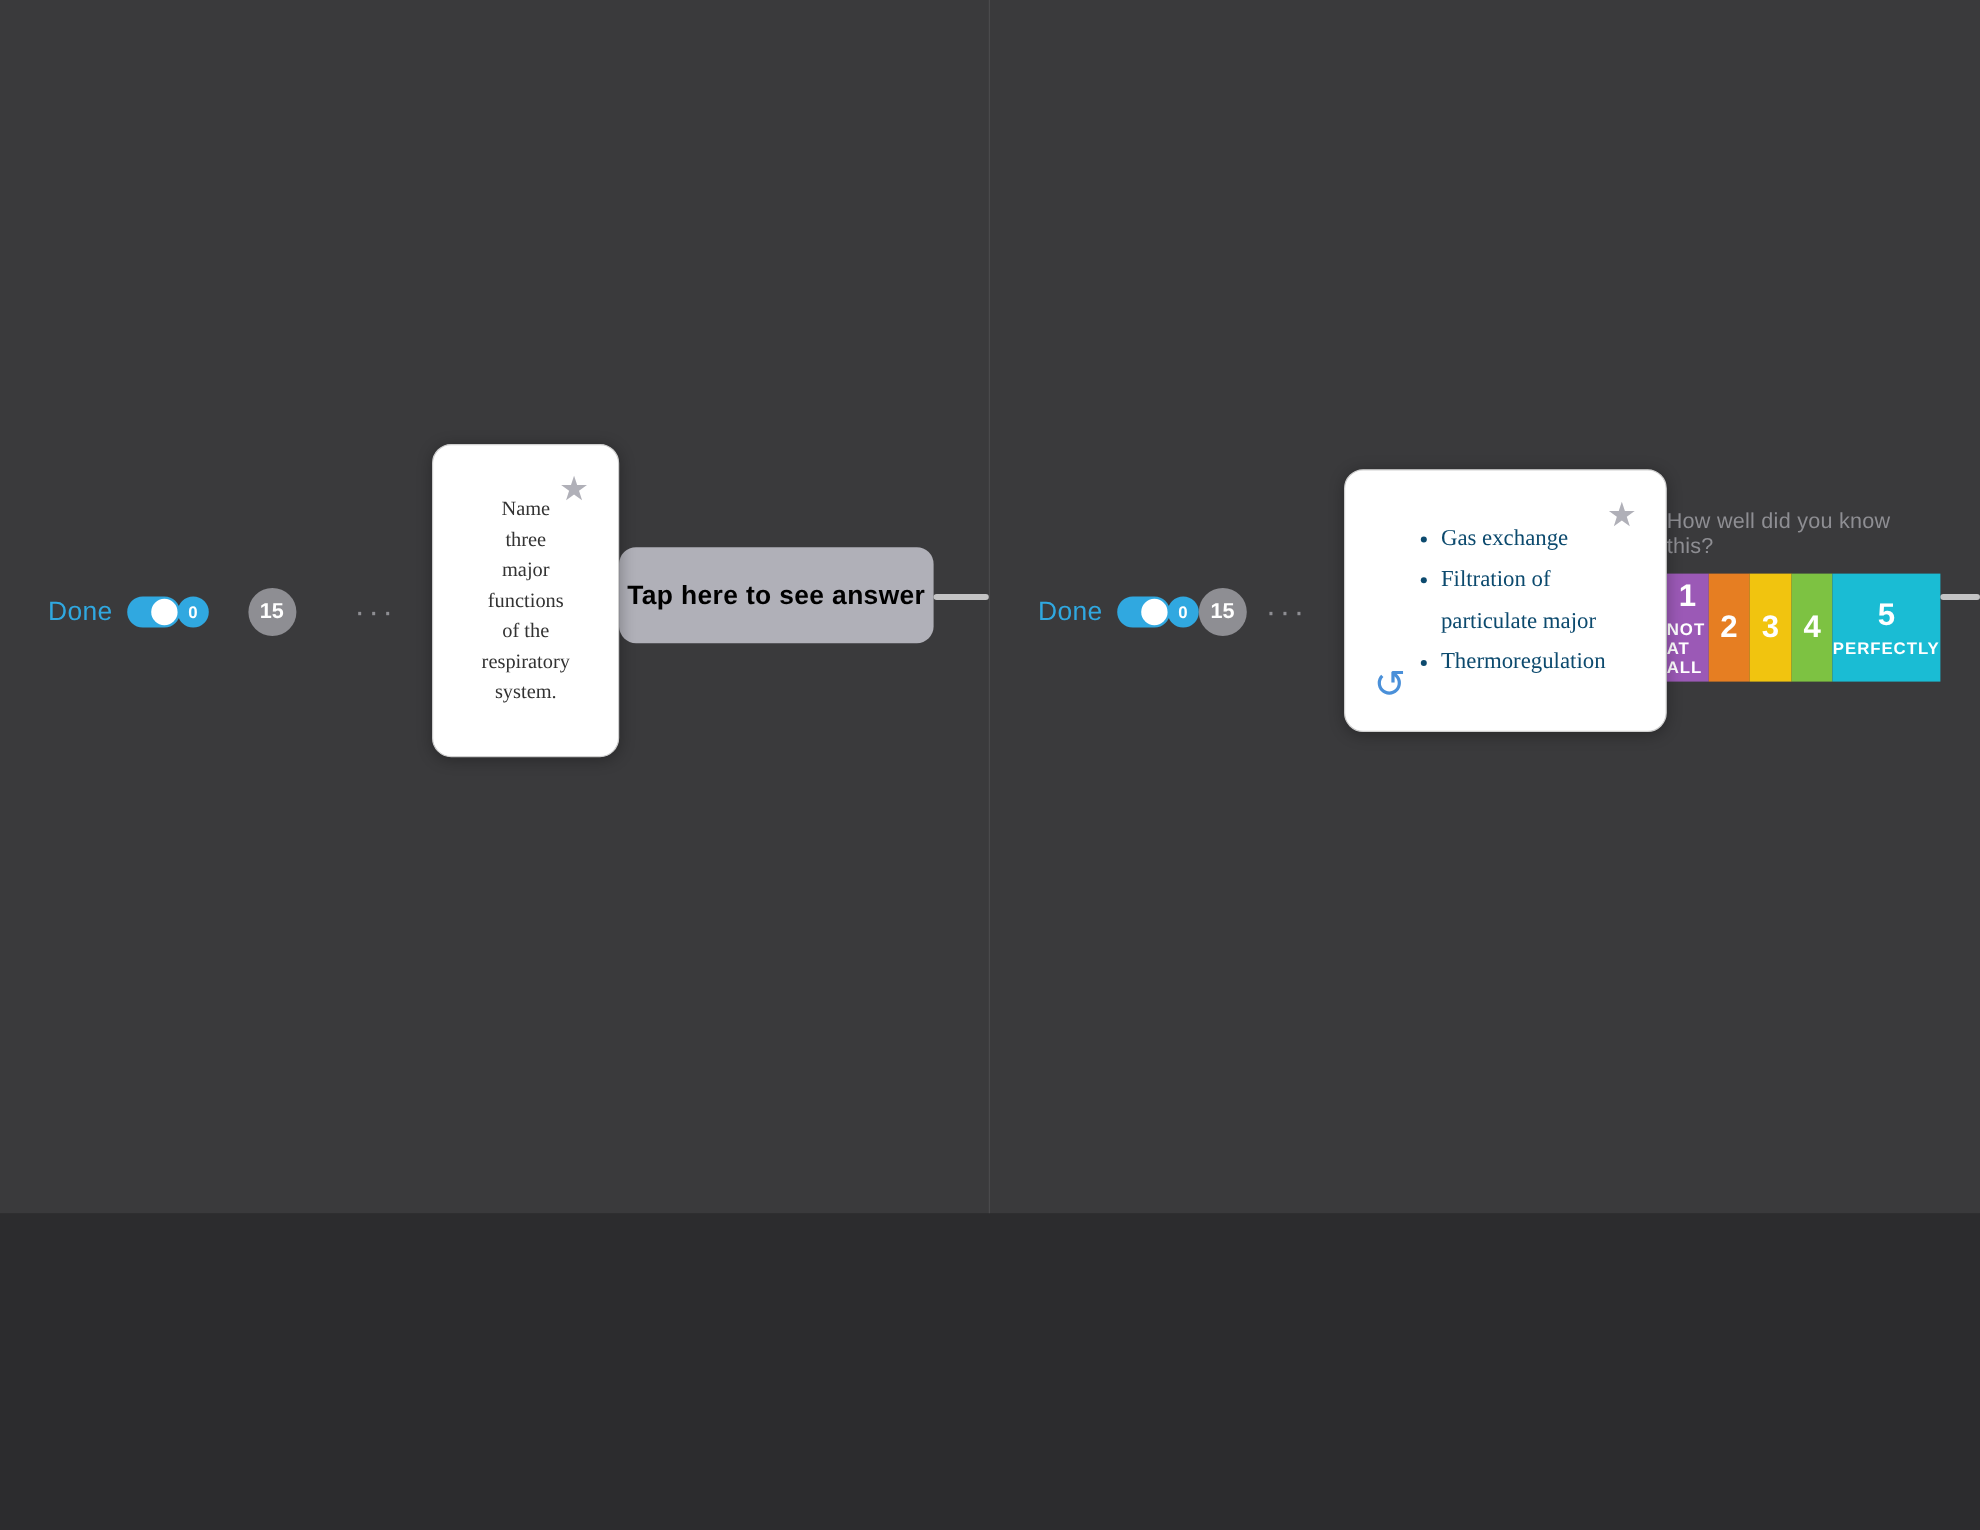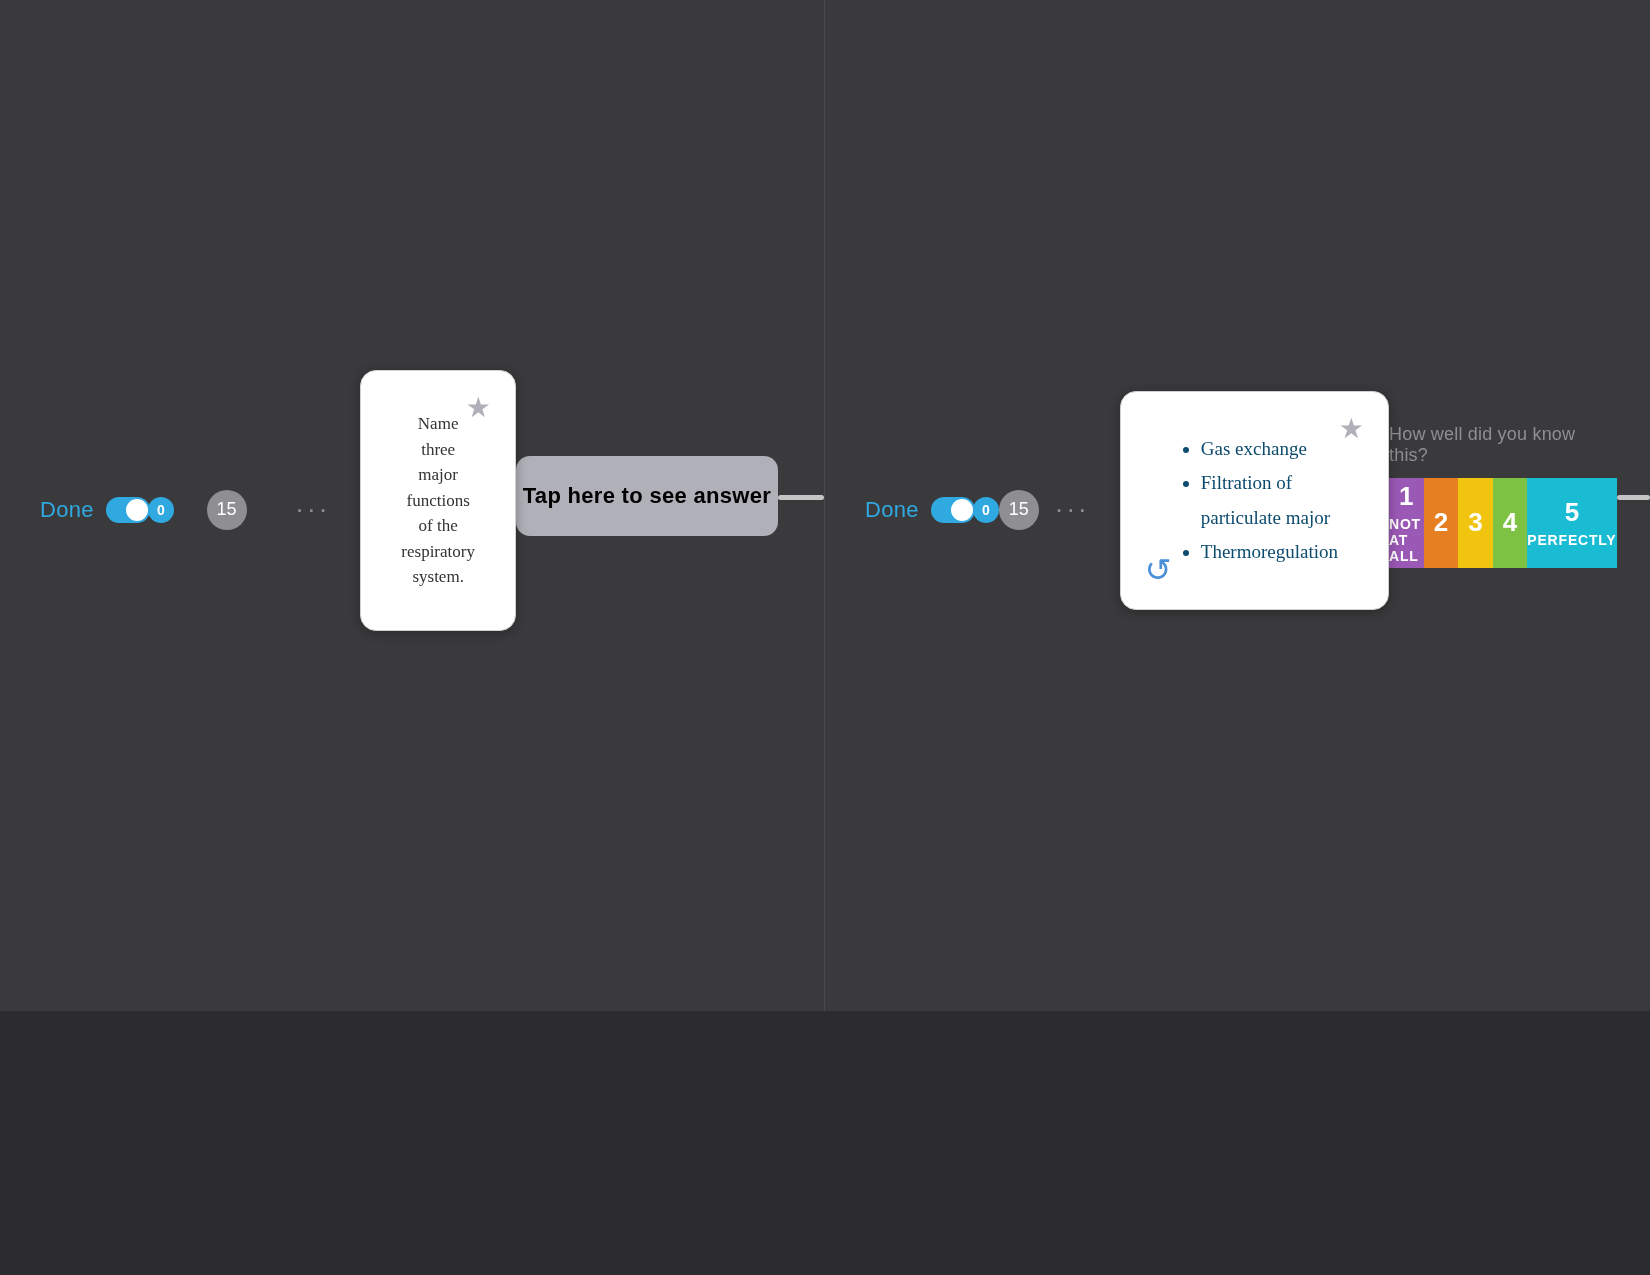--- a/index.html
+++ b/index.html
@@ -99,21 +99,21 @@
       justify-content: center;
     }
 
     .progress-badge {
       width: 40px;
       height: 40px;
       background: #8e8e93;
       border-radius: 50%;
       color: white;
       font-size: 18px;
-      font-weight: 400;
+      font-weight: 700;
       display: flex;
       align-items: center;
       justify-content: center;
     }
 
     .dots-btn {
       color: #8e8e93;
       font-size: 26px;
       letter-spacing: 3px;
       cursor: pointer;

